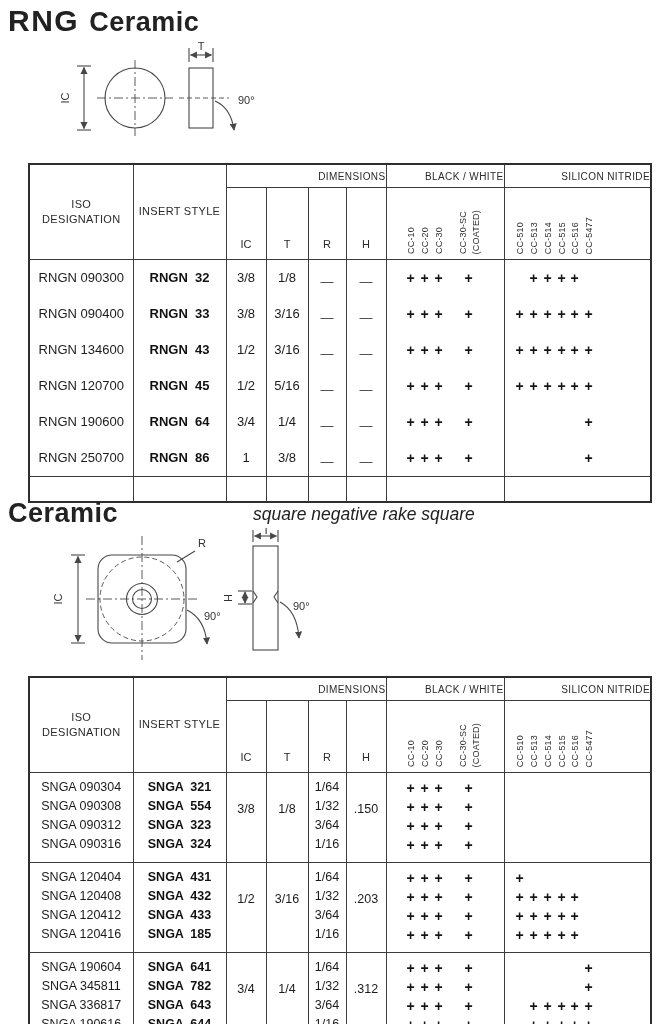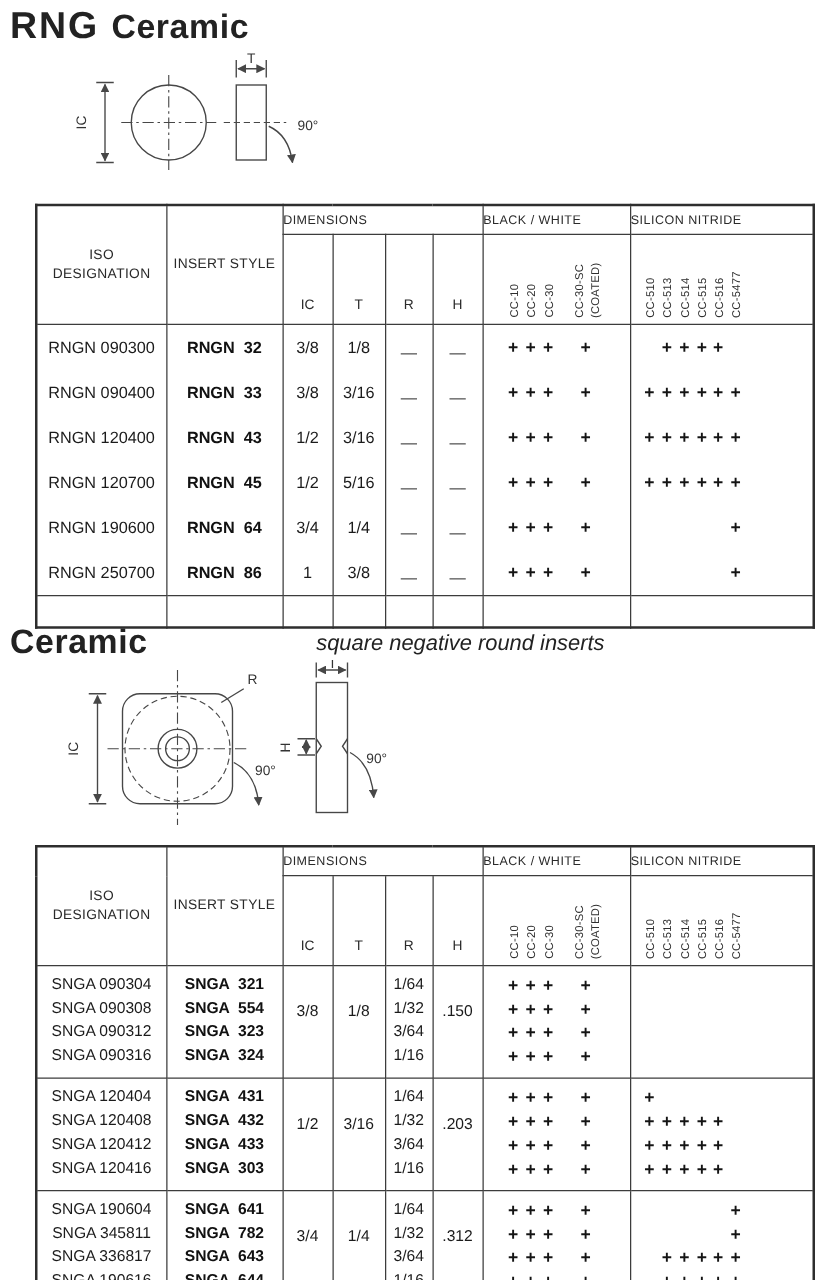--- a/index.html
+++ b/index.html
@@ -31,21 +31,21 @@
   .diagram text{font-family:"Liberation Sans",sans-serif;font-size:11px;fill:#333;stroke:none;}
   .diagram marker path{fill:#474747;stroke:none;}
   
   table.cat{
     position:absolute;left:28px;width:622px;background:#fff;
     border-collapse:collapse;table-layout:fixed;border:2px solid #2e2e2e;
   }
   #rng-table{top:163px;}
   #snga-table{top:676px;}
   .cat th,.cat td{border:1px solid #3c3c3c;padding:0;}
-  th.banner{height:22px;font-size:10px;font-weight:400;color:#2a2a2a;letter-spacing:.4px;text-align:left;}
+  th.banner{height:22px;font-size:10px;font-weight:400;color:#2a2a2a;letter-spacing:.4px;text-align:right;}
   th.head-main{font-size:11px;font-weight:400;color:#2a2a2a;line-height:1.4;text-align:center;vertical-align:middle;letter-spacing:.3px;}
   th.sub-dim{height:62px;font-size:11px;font-weight:400;color:#2a2a2a;vertical-align:bottom;padding-bottom:9px;text-align:center;}
   th.vcell{position:relative;height:62px;}
   .vlabel{
     position:absolute;bottom:5px;writing-mode:vertical-rl;transform:rotate(180deg);
     font-size:9px;font-weight:400;color:#2e2e2e;letter-spacing:.2px;line-height:11px;white-space:nowrap;
   }
   td.gcell{vertical-align:top;position:relative;}
   #rng-table td.gcell{height:216px;}
   #snga-table td.gcell{height:84px;padding-top:5px;}
@@ -144,21 +144,21 @@
           <span class="vlabel" style="left: 65px;">CC-516</span>
           <span class="vlabel" style="left: 79px;">CC-5477</span>
         </th>
     </tr>
   </thead>
   <tbody id="rng-tbody">
       <tr class="data-block">
         <td class="gcell">
           <div class="gline">RNGN 090300</div>
           <div class="gline">RNGN 090400</div>
-          <div class="gline">RNGN 120400</div>
+          <div class="gline">RNGN 134600</div>
           <div class="gline">RNGN 120700</div>
           <div class="gline">RNGN 190600</div>
           <div class="gline">RNGN 250700</div>
         </td>
         <td class="gcell">
           <div class="gline bold">RNGN  32</div>
           <div class="gline bold">RNGN  33</div>
           <div class="gline bold">RNGN  43</div>
           <div class="gline bold">RNGN  45</div>
           <div class="gline bold">RNGN  64</div>
@@ -283,21 +283,21 @@
         <td></td>
         <td></td>
       </tr>
     </tbody>
 </table>
 
 <div class="sec-header" id="snga-header">
   <div class="title">
     <span class="word">Ceramic</span>
   </div>
-  <div class="subtitle">square negative round inserts</div>
+  <div class="subtitle">square negative rake square</div>
 </div>
 
 <svg class="diagram" id="snga-diagram" width="290" height="138" viewBox="0 0 290 138">
   <defs>
     <marker id="ar2" viewBox="0 0 10 10" refX="9" refY="5" markerWidth="6.5" markerHeight="6.5" orient="auto-start-reverse">
       <path d="M0,0 L10,5 L0,10 z"></path>
     </marker>
   </defs>
 
   <line x1="31" y1="27" x2="45" y2="27"></line>
@@ -440,21 +440,21 @@
         <td class="gcell">
           <div class="gline">SNGA 120404</div>
           <div class="gline">SNGA 120408</div>
           <div class="gline">SNGA 120412</div>
           <div class="gline">SNGA 120416</div>
         </td>
         <td class="gcell">
           <div class="gline bold">SNGA  431</div>
           <div class="gline bold">SNGA  432</div>
           <div class="gline bold">SNGA  433</div>
-          <div class="gline bold">SNGA  303</div>
+          <div class="gline bold">SNGA  185</div>
         </td>
         <td class="gcell">
           <span class="shared-val">1/2</span>
         </td>
         <td class="gcell">
           <span class="shared-val">3/16</span>
         </td>
         <td class="gcell">
           <div class="gline">1/64</div>
           <div class="gline">1/32</div>

